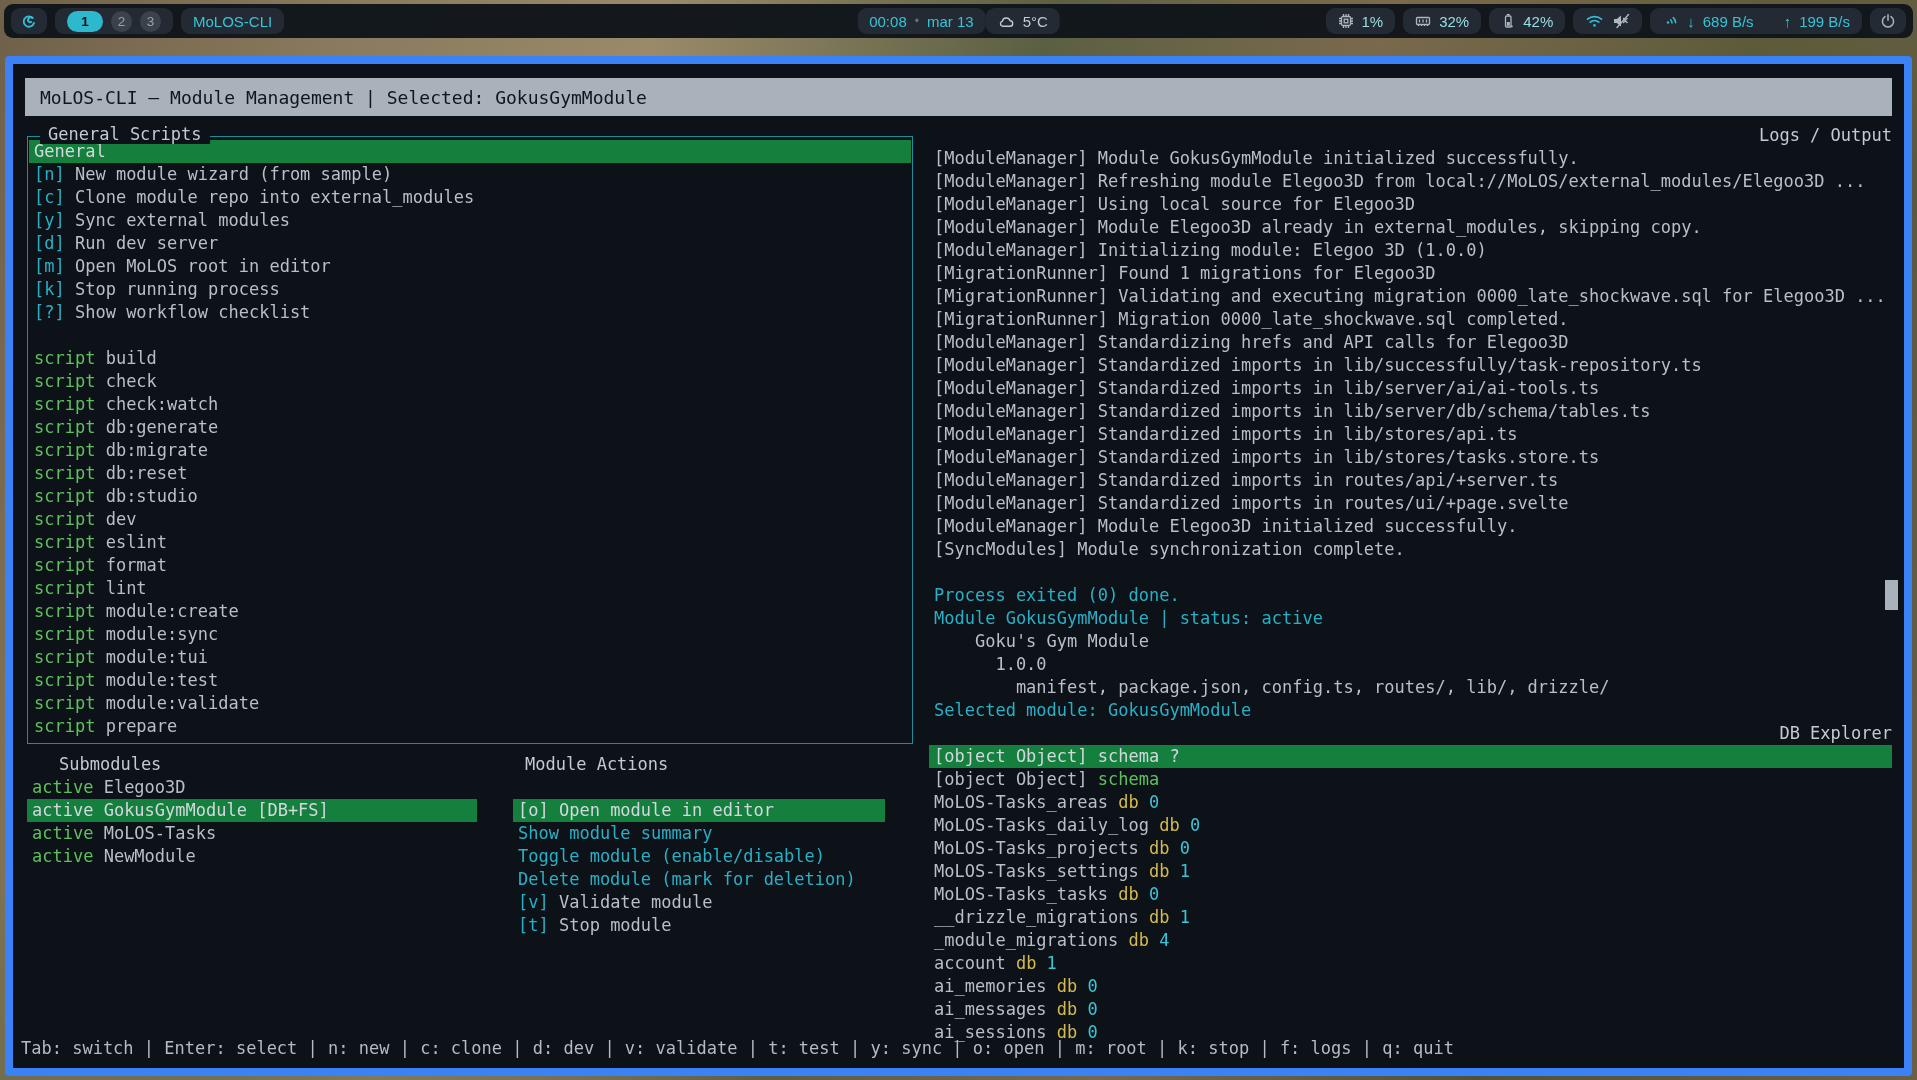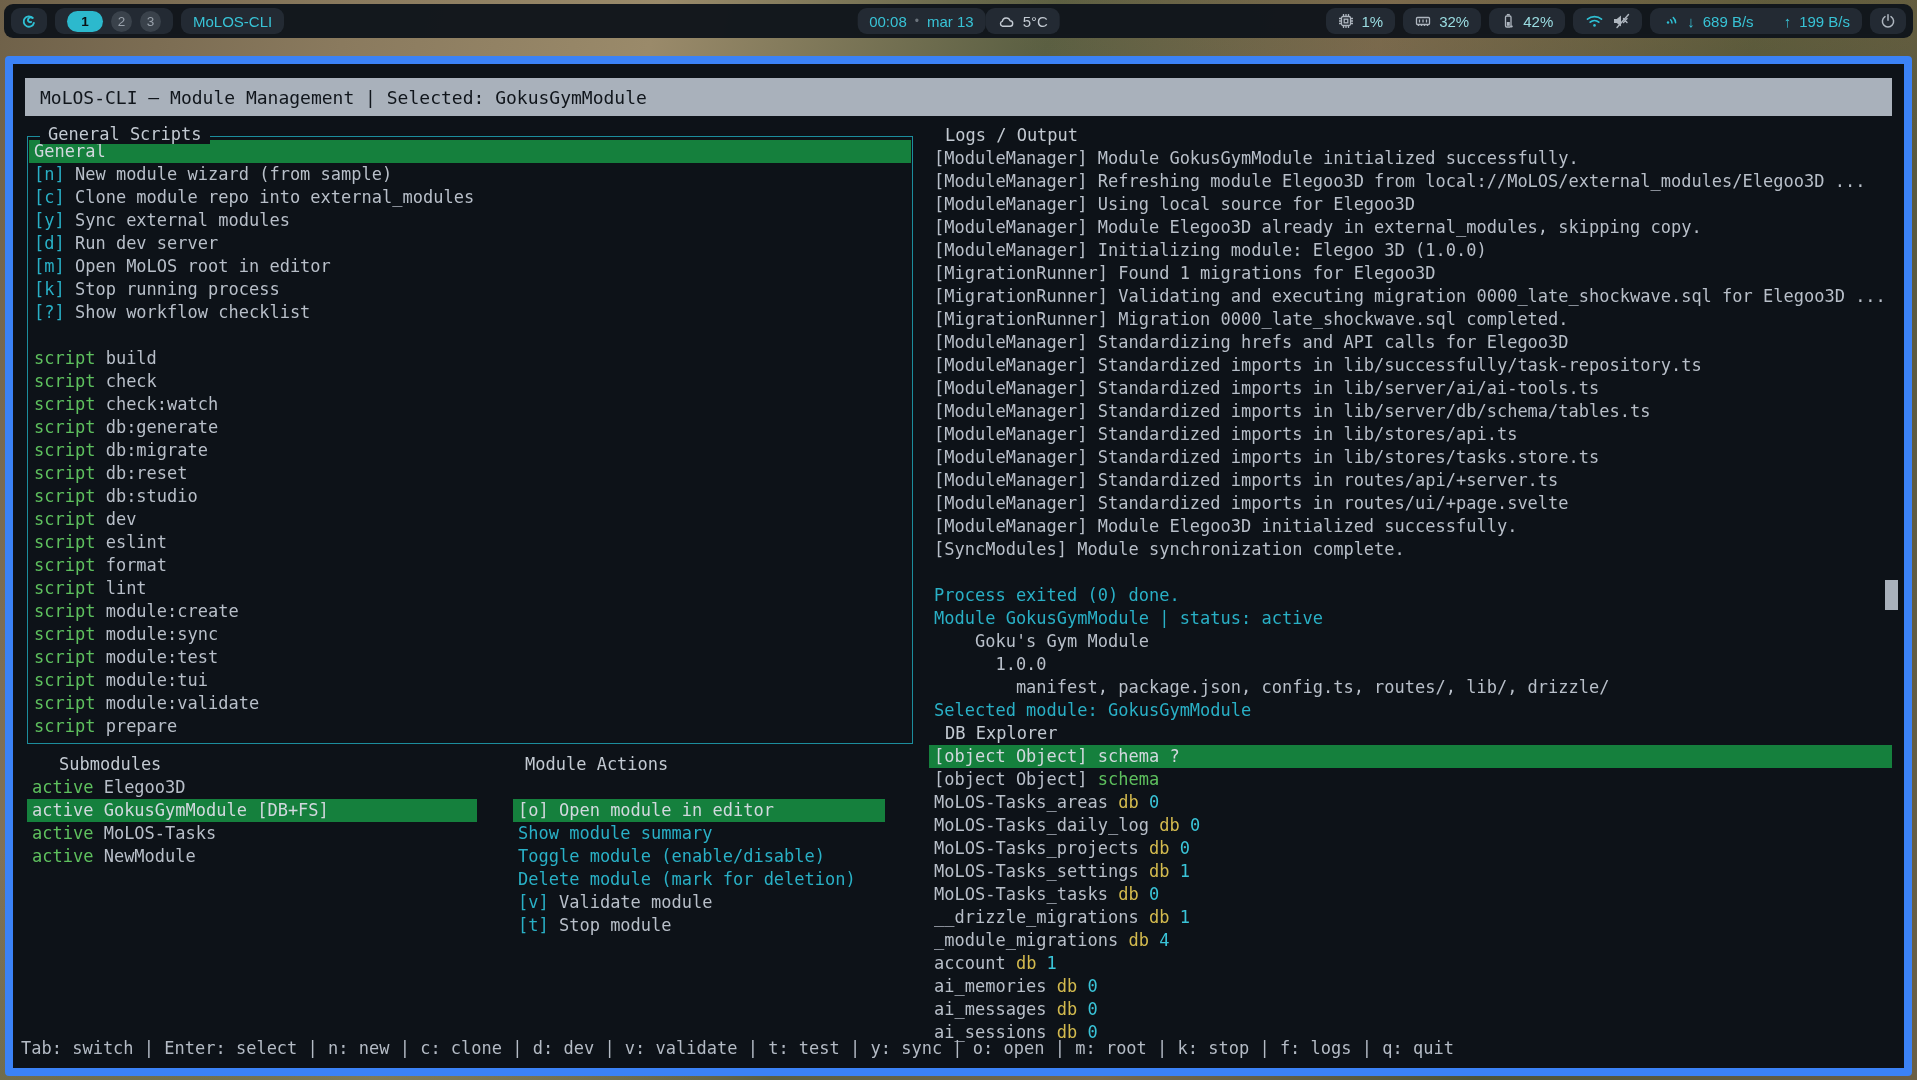--- a/index.html
+++ b/index.html
@@ -62,21 +62,21 @@
 
   .panel { border:1px solid #1c8d9d; position:relative; margin-top:12px; padding:3px 1px 5px 1px; }
   .panel-title { position:absolute; top:-13px; left:12px; background:#0d1218; padding:0 8px; color:#c3cad2; }
 
   .bottom-row { display:flex; margin-top:9px; }
   .submodules { width:450px; margin-right:36px; }
   .actions { width:372px; }
   .section-title { height:23px; line-height:23px; color:#c3cad2; white-space:pre; }
   .submodules .section-title { padding-left:32px; }
   .actions .section-title { padding-left:12px; }
-  .right-title { height:23px; line-height:23px; padding-left:16px; color:#c3cad2; }
+  .right-title { height:23px; line-height:23px; padding-left:16px; color:#c3cad2;text-align:right; }
   .blank-row { height:23px; }
 
   .hotkeys {
     position:absolute; left:8px; bottom:10px; font-size:17px; color:#b4bbc5; white-space:pre;
   }
   .scroll-thumb {
     position:absolute; right:6px; top:516px; width:13px; height:30px; background:#a9b1bb;
   }
 </style>
 </head>
@@ -215,22 +215,22 @@
             <div class="row"><span class="seg-green">script</span><span class="seg-fg"> db:generate</span></div>
             <div class="row"><span class="seg-green">script</span><span class="seg-fg"> db:migrate</span></div>
             <div class="row"><span class="seg-green">script</span><span class="seg-fg"> db:reset</span></div>
             <div class="row"><span class="seg-green">script</span><span class="seg-fg"> db:studio</span></div>
             <div class="row"><span class="seg-green">script</span><span class="seg-fg"> dev</span></div>
             <div class="row"><span class="seg-green">script</span><span class="seg-fg"> eslint</span></div>
             <div class="row"><span class="seg-green">script</span><span class="seg-fg"> format</span></div>
             <div class="row"><span class="seg-green">script</span><span class="seg-fg"> lint</span></div>
             <div class="row"><span class="seg-green">script</span><span class="seg-fg"> module:create</span></div>
             <div class="row"><span class="seg-green">script</span><span class="seg-fg"> module:sync</span></div>
+            <div class="row"><span class="seg-green">script</span><span class="seg-fg"> module:tui</span></div>
             <div class="row"><span class="seg-green">script</span><span class="seg-fg"> module:test</span></div>
-            <div class="row"><span class="seg-green">script</span><span class="seg-fg"> module:tui</span></div>
             <div class="row"><span class="seg-green">script</span><span class="seg-fg"> module:validate</span></div>
             <div class="row"><span class="seg-green">script</span><span class="seg-fg"> prepare</span></div>
           </div>
       </div>
 
       <div class="bottom-row">
         <div class="submodules">
           <div class="section-title">Submodules</div>
           <div>
               <div class="row"><span class="seg-green">active</span><span class="seg-fg"> Elegoo3D</span></div>

